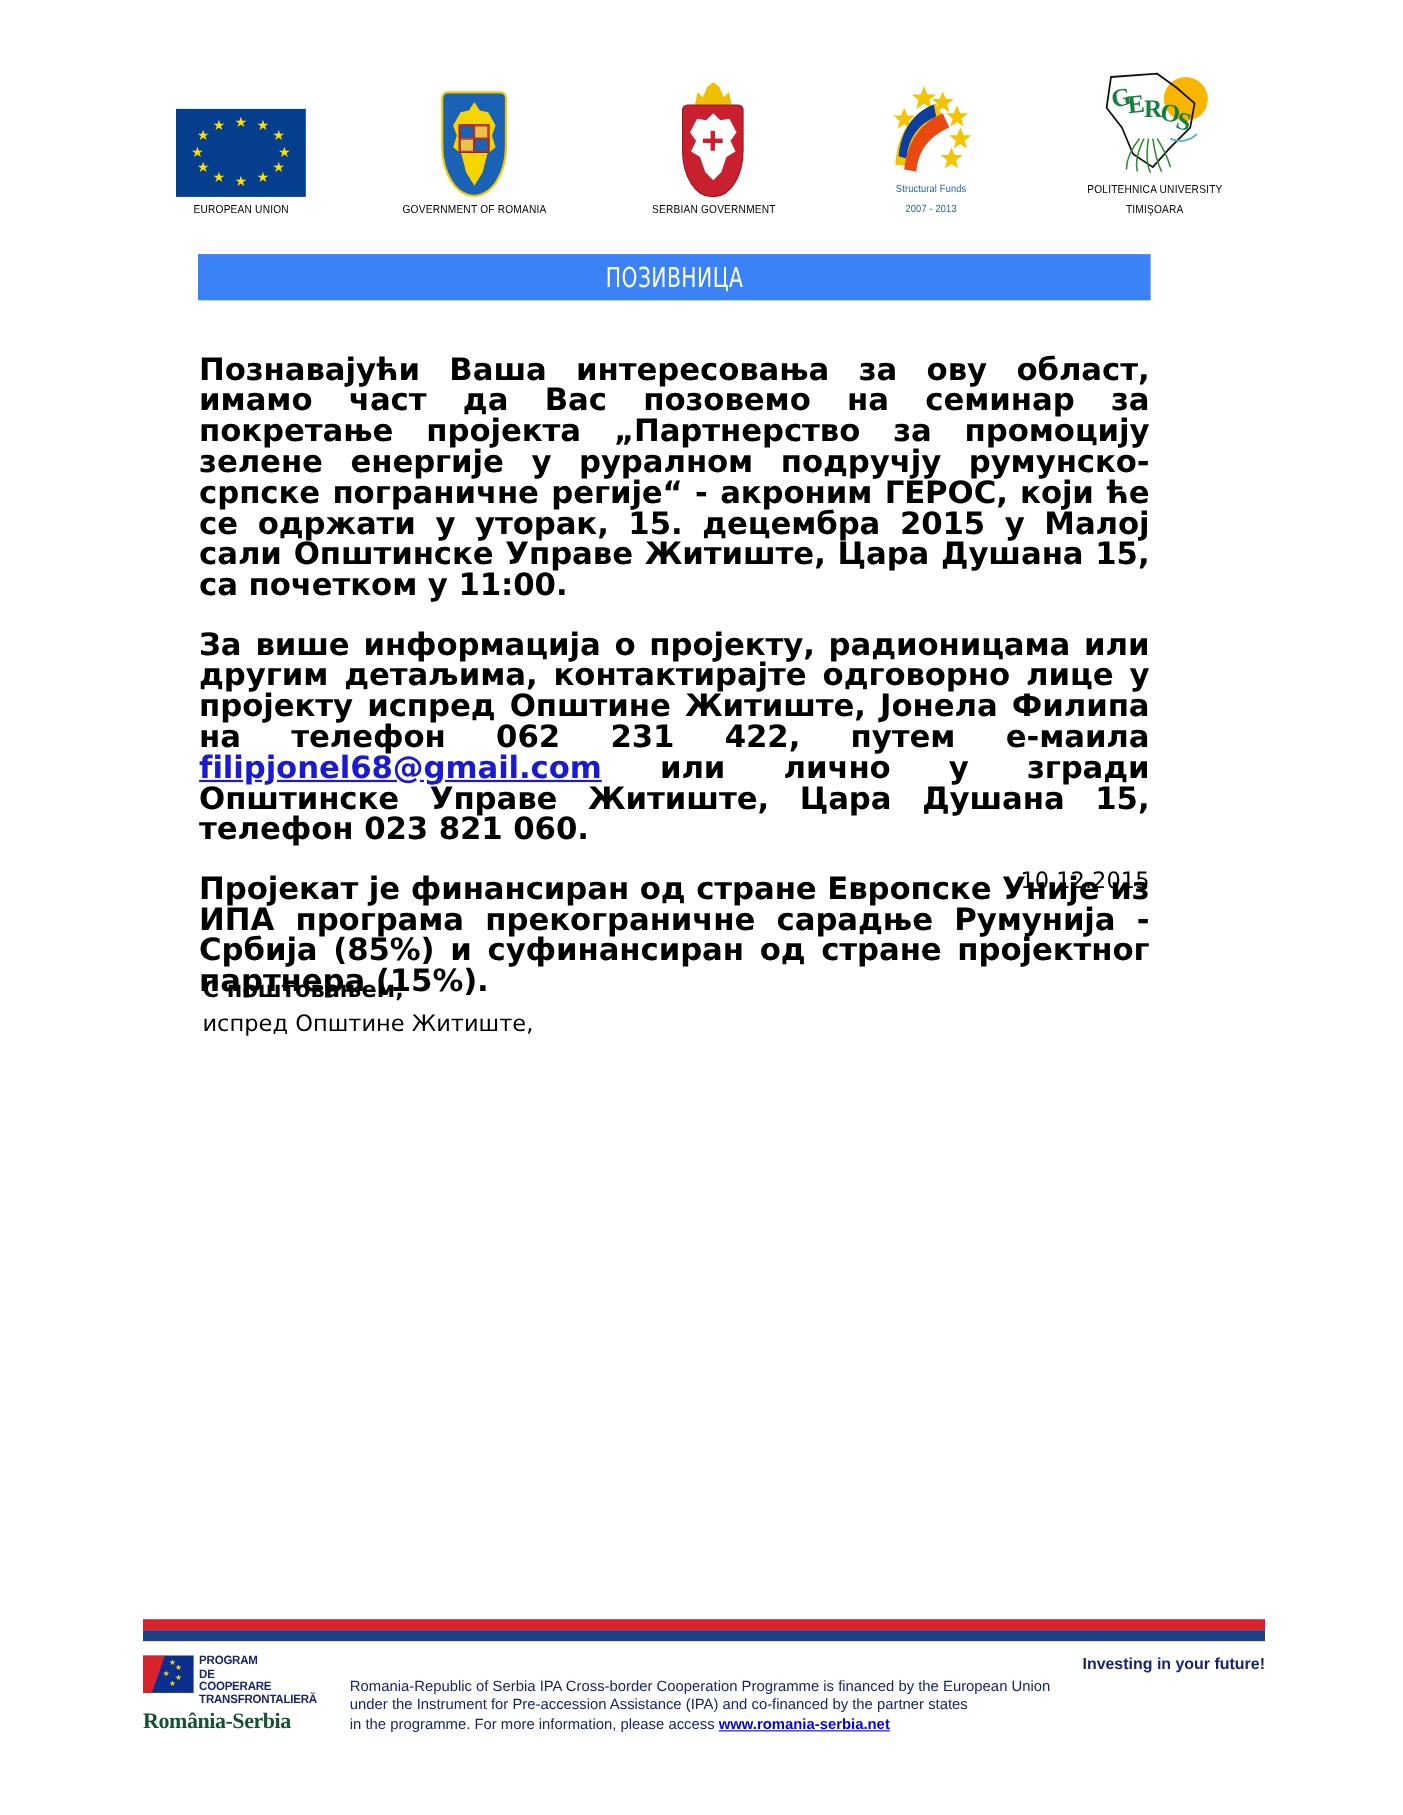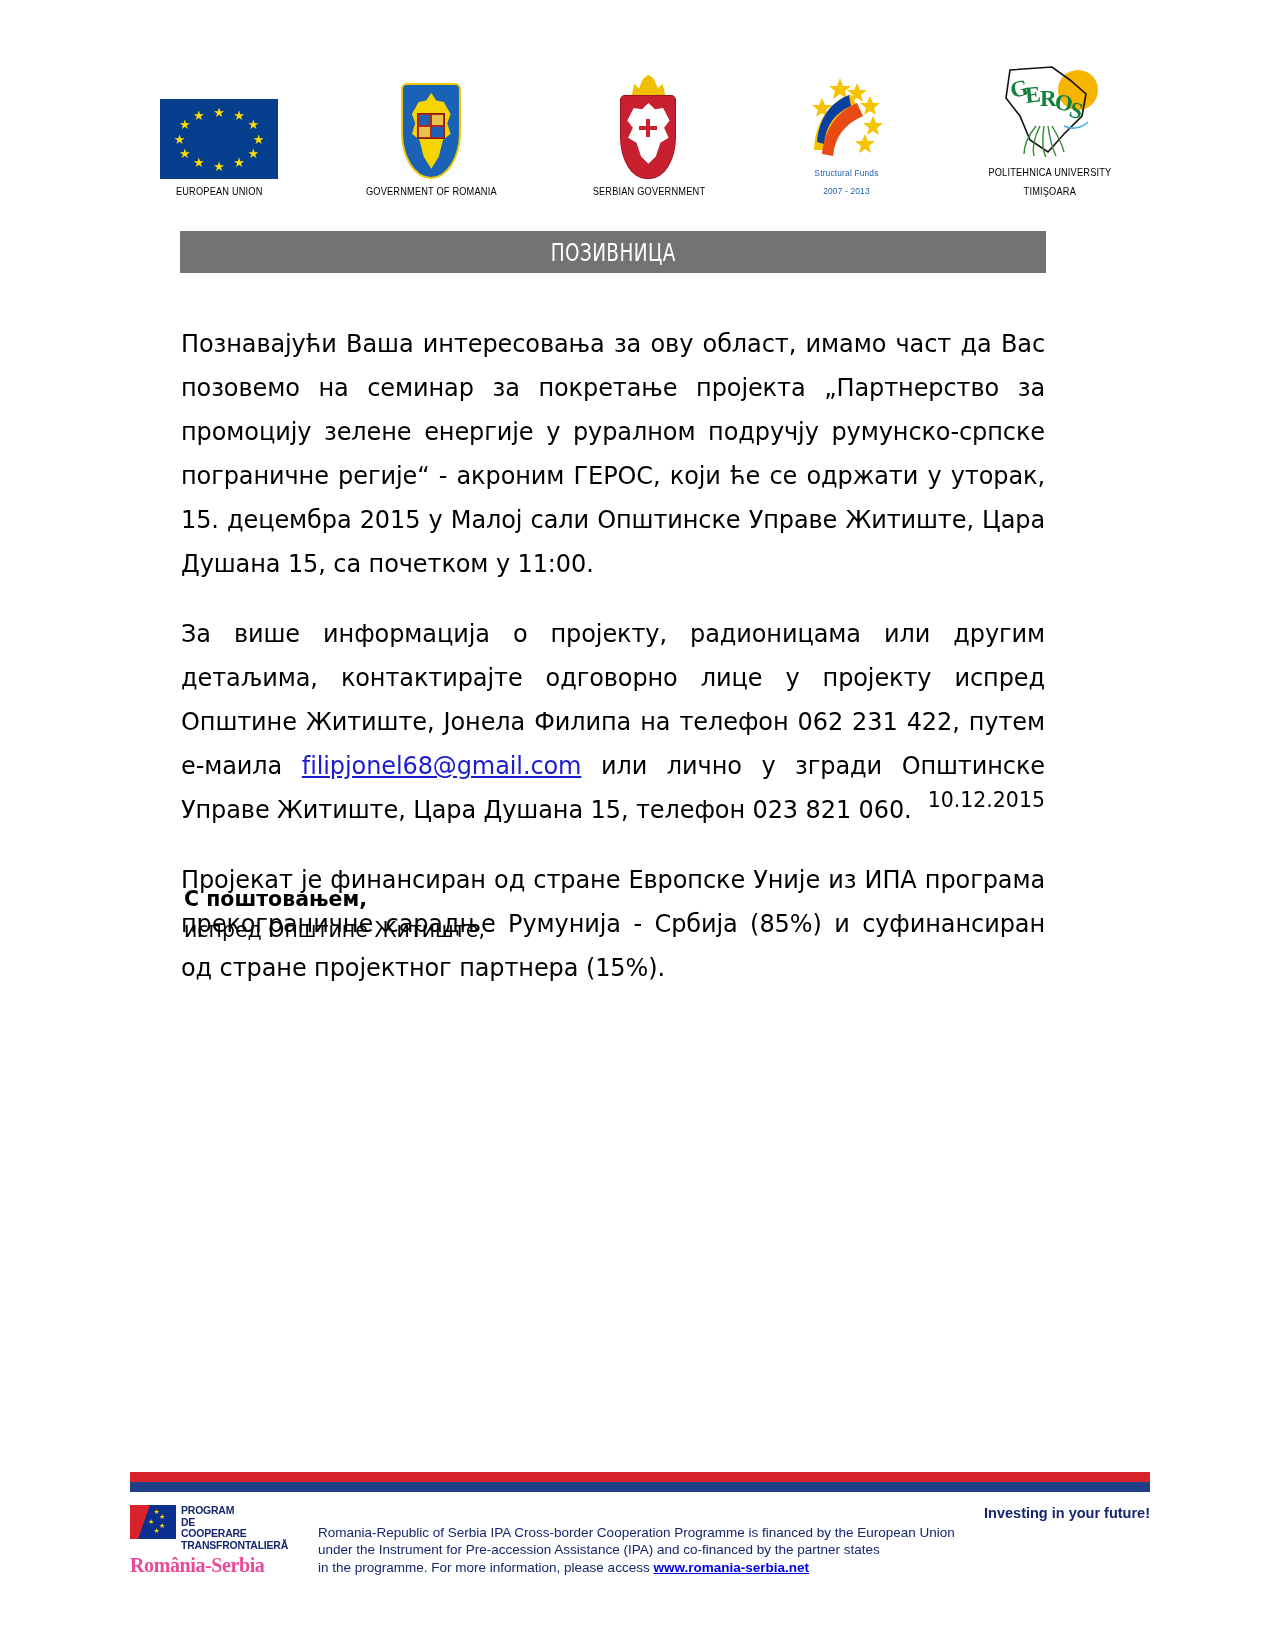--- a/index.html
+++ b/index.html
@@ -179,21 +179,21 @@
   
   .geros-logo { width: 120px; height: 96px; position: relative; }
 
   
   .title-banner {
     position: absolute;
     left: 180px;
     top: 231px;
     width: 866px;
     height: 42px;
-    background: #737373;
+    background: #3b82f6;
     display: flex;
     align-items: center;
     justify-content: center;
   }
   .title-banner-text {
     color: #ffffff;
     font-size: 25px;
     letter-spacing: 0.5px;
     font-family: "DejaVu Sans Condensed", "DejaVu Sans", sans-serif;
     transform: scaleX(0.82);
@@ -201,26 +201,27 @@
 
   
   .body-wrap {
     position: absolute;
     left: 181px;
     top: 322px;
     width: 864px;
   }
   p.para {
     margin: 0 0 26px 0;
-    font-size: 24px;
-    line-height: 44px;
+    font-size: 28px;
+    line-height: 28px;
     text-align: justify;
     text-justify: inter-word;
     font-family: "DejaVu Sans", sans-serif;
     letter-spacing: -0.1px;
+    font-weight: bold;
   }
   p.para:last-child { margin-bottom: 0; }
   .mail-link {
     color: #1a1ad0;
     text-decoration: underline;
   }
 
   .date-line {
     position: absolute;
     left: 181px;
@@ -291,21 +292,21 @@
     font-size: 11px;
     line-height: 11.5px;
     font-weight: bold;
     letter-spacing: -0.2px;
     transform: scaleX(0.95);
     transform-origin: left top;
   }
   .fl-bottom {
     margin-top: 3px;
     font-family: "Liberation Serif", serif;
-    color: #ec4899;
+    color: #14532d;
     font-size: 20px;
     font-weight: bold;
     letter-spacing: -0.4px;
   }
   .footer-text {
     flex: 1;
     padding-left: 16px;
     padding-top: 2px;
     font-family: "Liberation Sans", sans-serif;
     color: #15266e;

